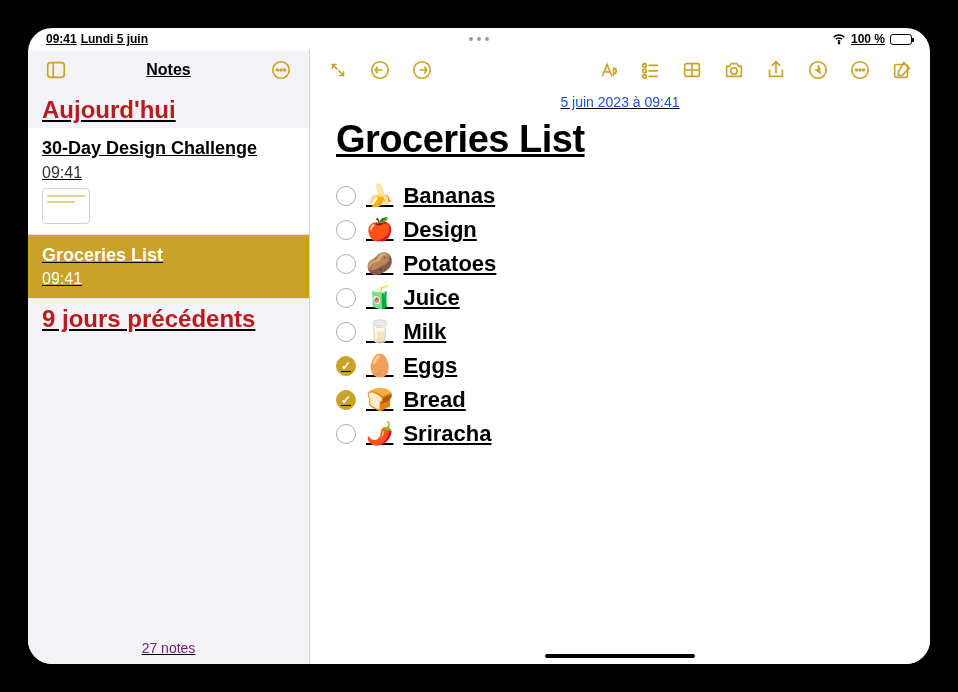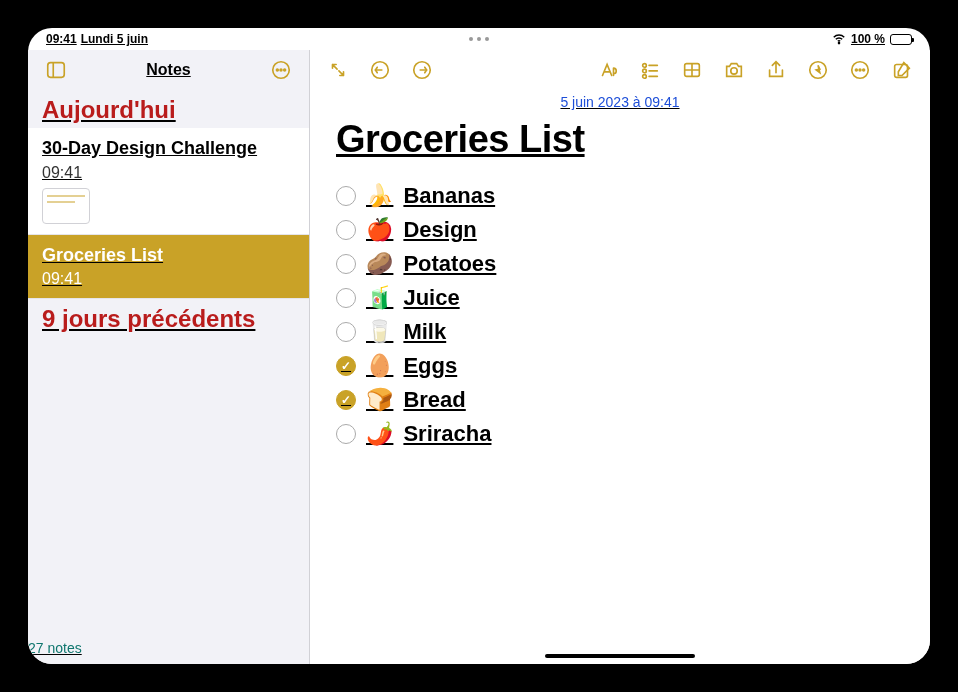--- a/index.html
+++ b/index.html
@@ -136,22 +136,23 @@
       position: relative;
     }
     .note-thumb::before, .note-thumb::after {
       content: ""; position: absolute; left: 4px; right: 4px; height: 2px;
       background: #c9a227; opacity: 0.5;
     }
     .note-thumb::before { top: 6px; }
     .note-thumb::after { top: 12px; width: 60%; }
 
     .sidebar-footer {
+      text-align: center;
       font-size: 14px;
-      color: #0f766e;
+      color: #701a75;
       padding: 8px 0;
     }
 
     .main-pane {
       flex: 1;
       display: flex;
       flex-direction: column;
       background: #fff;
       position: relative;
     }

